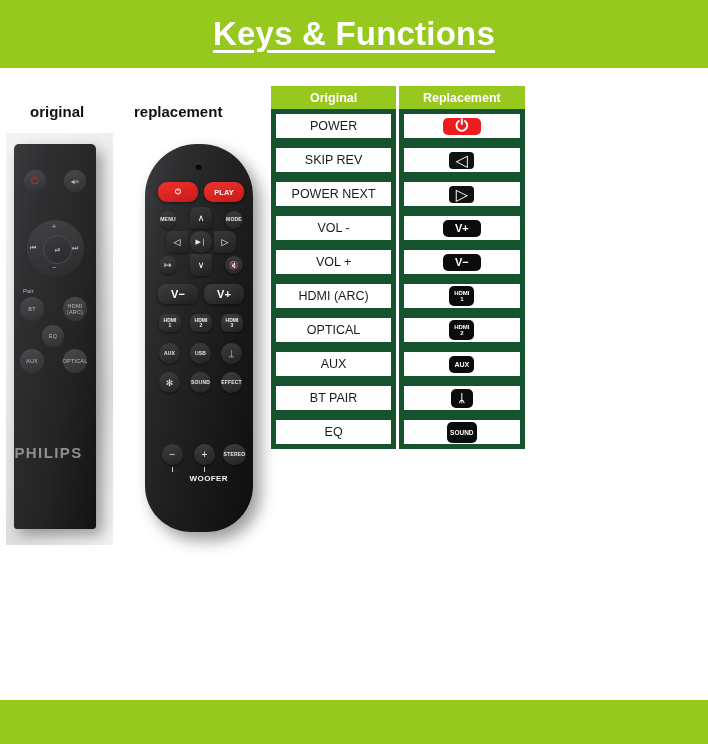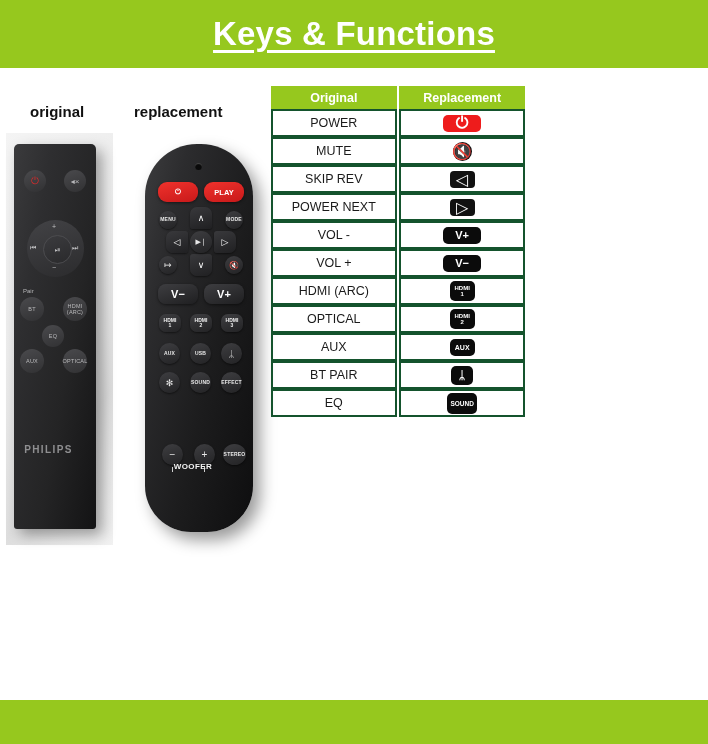--- a/index.html
+++ b/index.html
@@ -43,21 +43,21 @@
     background:linear-gradient(160deg,#434346,#2b2b2d);
   }
   .orig-ring-in{
     position:absolute;left:16px;top:15px;width:27px;height:27px;border-radius:50%;
     background:linear-gradient(160deg,#3b3b3e,#2a2a2c);border:1px solid #4c4c4f;
     display:flex;align-items:center;justify-content:center;color:#c6c6c8;font-size:7px;
   }
   .ring-gl{position:absolute;color:#c2c2c4;font-size:7px;}
   .orig-brand{
     position:absolute;left:0;top:300px;width:69px;text-align:center;
-    color:#8f8f91;font-size:10px;font-weight:bold;letter-spacing:1.4px;
+    color:#8f8f91;font-size:15px;font-weight:bold;letter-spacing:1.4px;
   }
   .pair-txt{position:absolute;left:9px;top:144px;color:#b5b5b7;font-size:6px;}
 
   
   .photo-rep{position:absolute;left:138px;top:140px;width:126px;height:395px;}
   .rep-body{
     position:absolute;left:7px;top:4px;width:108px;height:388px;
     background:linear-gradient(103deg,#3c3c3e 0%,#2c2c2e 22%,#1c1c1d 60%,#0e0e0f 100%);
     border-radius:52px 52px 46px 46px;
     box-shadow:7px 8px 16px rgba(0,0,0,.4);
@@ -88,27 +88,27 @@
   }
   .rk-rr{
     position:absolute;border-radius:7px;
     background:linear-gradient(160deg,#3e3e41,#232325);
     display:flex;align-items:center;justify-content:center;
     color:#eee;text-align:center;line-height:5.5px;font-size:5px;font-weight:bold;
     box-shadow:0 1px 2px rgba(0,0,0,.5);
   }
   .dpad-arm{position:absolute;background:linear-gradient(160deg,#39393c,#202022);
     box-shadow:0 1px 2px rgba(0,0,0,.5);}
-  .woofer-txt{position:absolute;left:13px;top:318px;width:70px;text-align:center;
+  .woofer-txt{position:absolute;left:13px;top:330px;width:70px;text-align:right;
     color:#f2f2f2;font-size:8px;font-weight:bold;letter-spacing:.4px;}
   .woofer-tick{position:absolute;width:1px;height:5px;background:#cfcfcf;}
 
   
   .tbl{position:absolute;left:271px;top:86px;width:254px;border-collapse:separate;border-spacing:0;}
-  .tbl td,.tbl th{border:2px solid #14532d;padding:0;}
+  .tbl td,.tbl th{border:5px solid #14532d;padding:0;}
   .th-cell{
     background:#96c81e;color:#ffffff;font-size:12.5px;font-weight:bold;
     height:21px;text-align:center;border:1px solid #96c81e !important;
   }
   .th-gap{border:none !important;background:#ffffff;width:3px;padding:0;}
   .col-a{width:128px;}
   .col-b{width:126px;}
   .cell-fn{
     height:24px;text-align:center;color:#1a1a1a;font-size:12.5px;
   }
@@ -301,29 +301,20 @@
       <tr>
         <td class="cell-fn col-a">POWER</td>
         <td class="th-gap" style="border: none;"></td>
         <td class="cell-ic col-b">
           <div class="icwrap">
             <span class="chip chip-pwr" style="white-space: pre-line;">⏻</span>
           </div>
         </td>
       </tr>
       <tr>
-        <td class="cell-fn col-a">MUTE</td>
-        <td class="th-gap" style="border: none;"></td>
-        <td class="cell-ic col-b">
-          <div class="icwrap">
-            <span class="chip chip-circ" style="white-space: pre-line;">🔇</span>
-          </div>
-        </td>
-      </tr>
-      <tr>
         <td class="cell-fn col-a">SKIP REV</td>
         <td class="th-gap" style="border: none;"></td>
         <td class="cell-ic col-b">
           <div class="icwrap">
             <span class="chip chip-tri" style="white-space: pre-line;">◁</span>
           </div>
         </td>
       </tr>
       <tr>
         <td class="cell-fn col-a">POWER NEXT</td>

